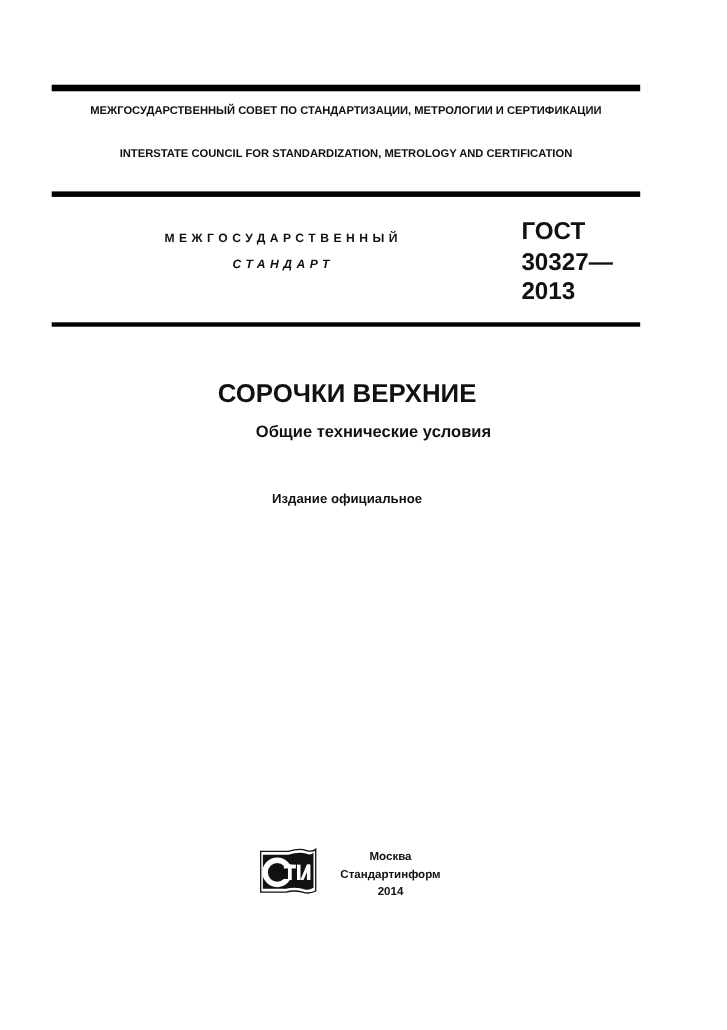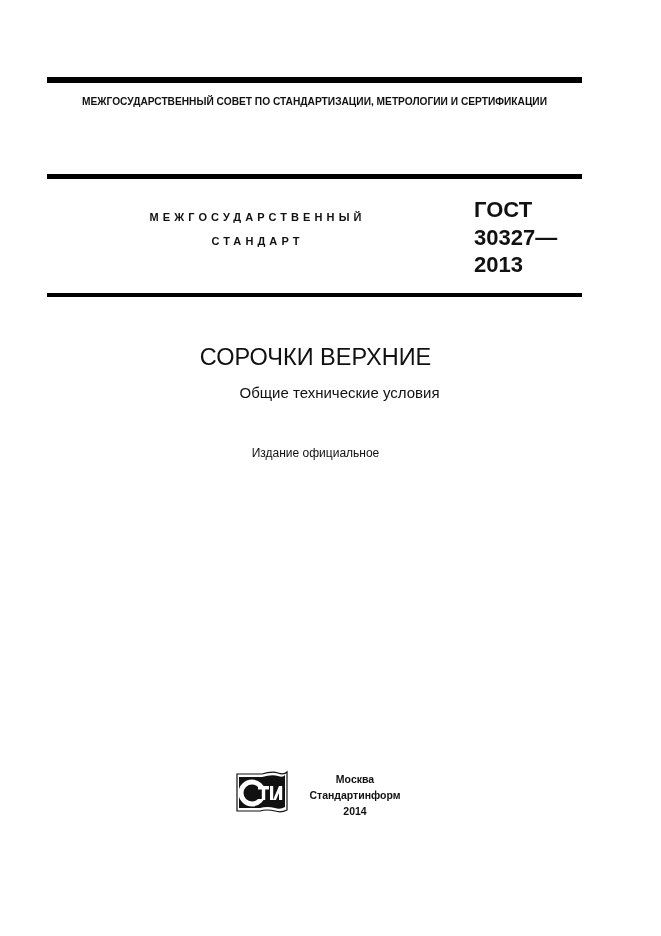--- a/index.html
+++ b/index.html
@@ -40,38 +40,38 @@
     .std-kind {
       position: absolute;
       left: 120px;
       width: 275px;
       text-align: center;
       font-weight: bold;
       font-size: 11px;
       letter-spacing: 4.1px;
     }
     .std-kind.l1 { top: 211px; }
-    .std-kind.l2 { top: 235px; }
+    .std-kind.l2 { top: 235px; font-style: italic; }
 
     .gost {
       position: absolute;
       left: 474px;
       top: 196px;
       font-weight: bold;
       font-size: 22px;
       line-height: 27.5px;
     }
     .gost div { white-space: nowrap; }
 
     .title {
       position: absolute;
       left: 0;
       width: 631px;
       text-align: center;
-      font-weight: normal;
+      font-weight: bold;
     }
     .title.main { top: 344px; font-size: 23.5px; }
     .title.sub  { top: 384px; font-size: 15px; margin-left: 24px; }
     .title.edition { top: 446px; font-size: 12px; }
 
     .logo {
       position: absolute;
       left: 234px;
       top: 770px;
       width: 55px;
@@ -93,20 +93,21 @@
 
 <div>
 
   <div class="rule r1"></div>
 
   <div class="council ru">
     <div>МЕЖГОСУДАРСТВЕННЫЙ СОВЕТ ПО СТАНДАРТИЗАЦИИ, МЕТРОЛОГИИ И СЕРТИФИКАЦИИ</div>
   </div>
 
   <div class="council en">
+    <div>INTERSTATE COUNCIL FOR STANDARDIZATION, METROLOGY AND CERTIFICATION</div>
   </div>
 
   <div class="rule r2"></div>
 
   <div class="std-kind l1">МЕЖГОСУДАРСТВЕННЫЙ</div>
   <div class="std-kind l2">СТАНДАРТ</div>
 
   <div class="gost">
     <div>ГОСТ</div>
     <div>30327—</div>

